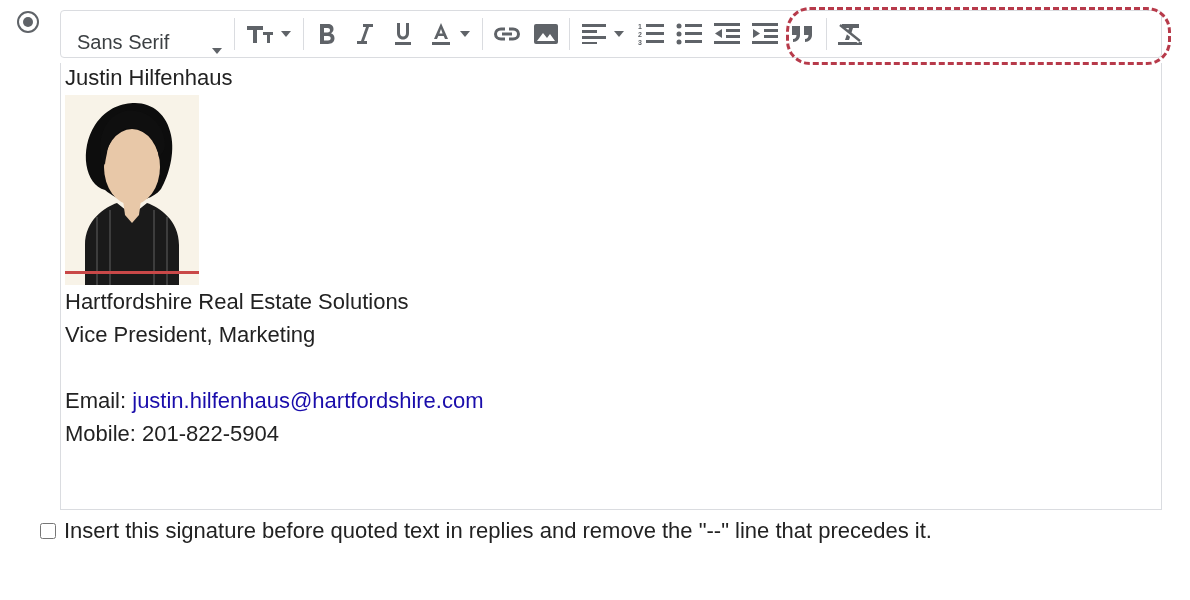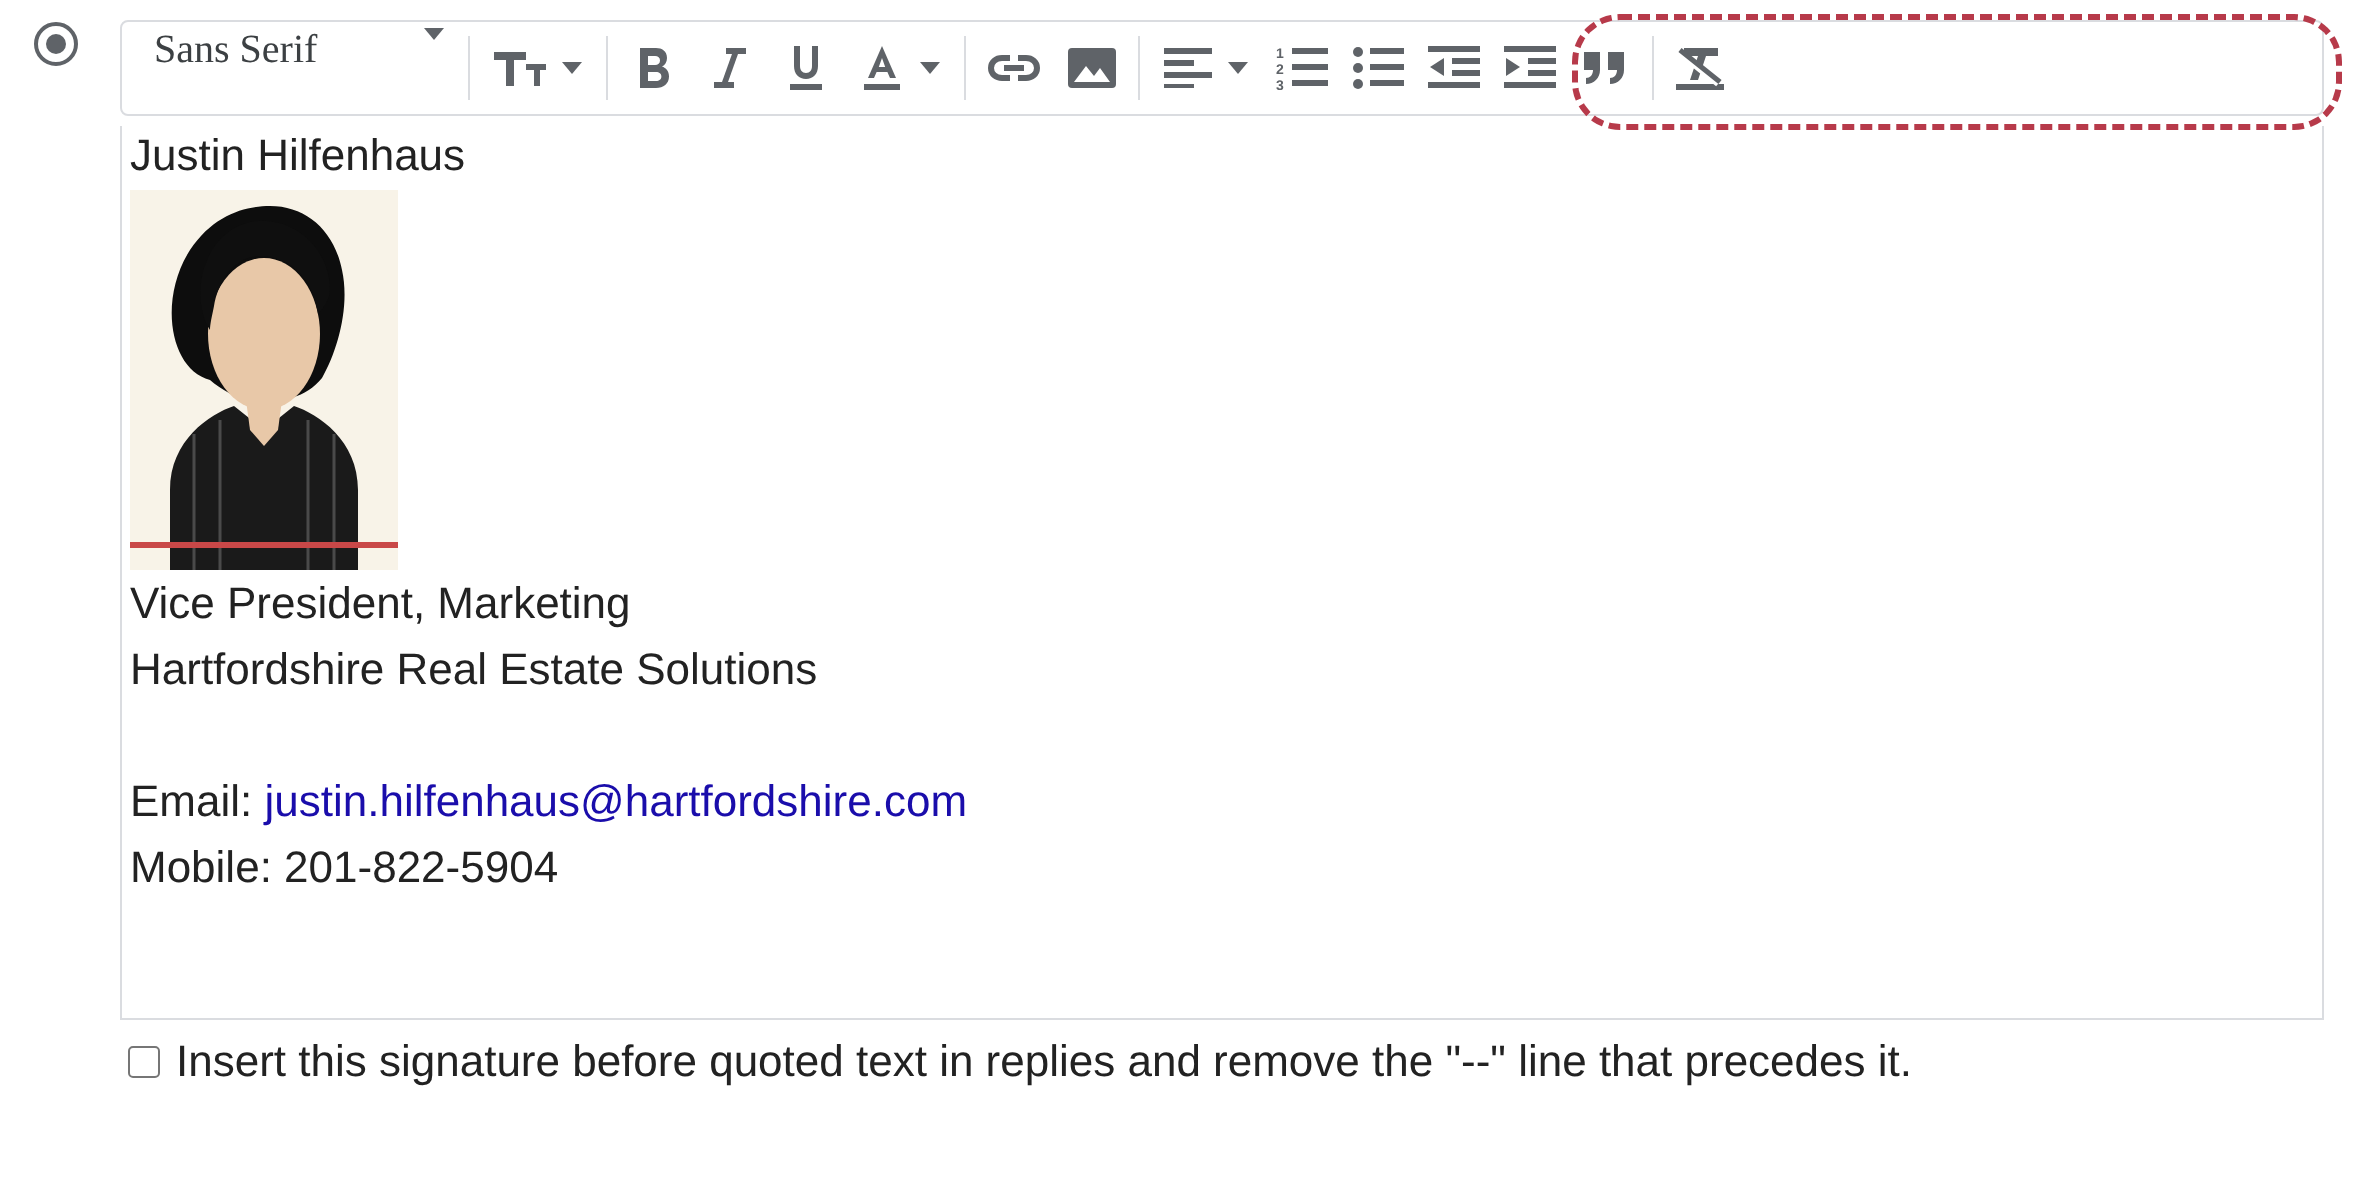--- a/index.html
+++ b/index.html
@@ -59,24 +59,23 @@
       cursor: pointer;
       border-radius: 3px;
       padding: 0 8px;
       white-space: nowrap;
     }
     .font-select {
       font-size: 20px;
       color: #3c4043;
       padding: 0 8px 0 12px;
       display: flex;
-      align-items: flex-start;
+      align-items: flex-end;
       gap: 12px;
       min-width: 165px;
-      font-family: Liberation Serif, serif;
     }
     .font-select .caret {
       margin-left: auto;
     }
     .caret {
       width: 0;
       height: 0;
       border-left: 5px solid transparent;
       border-right: 5px solid transparent;
       border-top: 6px solid #5f6368;
@@ -147,21 +146,21 @@
       line-height: 33px;
     }
     .sig-label {
       font-weight: normal;
     }
     .sig-link {
       color: #1a0dab;
       cursor: pointer;
     }
     .below-checkbox {
-      margin-left: 56px;
+      margin-left: 32px;
       margin-top: 8px;
       display: flex;
       align-items: center;
       font-size: 22px;
       color: #222;
       gap: 8px;
     }
     .below-checkbox input[type="checkbox"] {
       width: 16px;
       height: 16px;
@@ -353,22 +352,22 @@
         <path fill="#0d0d0d" d="M40 95 C20 90 14 55 30 30 C42 12 58 8 70 8 C88 8 102 20 106 40 C110 58 104 80 96 94 C88 104 75 106 67 106 C55 106 46 100 40 95 Z"></path>
         <ellipse cx="67" cy="72" rx="28" ry="38" fill="#e8c8a8"></ellipse>
         <path fill="#0f0f0f" d="M40 70 C30 55 35 22 60 16 C80 12 100 28 100 50 C100 55 96 60 94 62 C92 48 84 35 67 33 C52 32 44 46 42 58 C41 63 40 67 40 70 Z"></path>
         <path fill="#1a1a1a" d="M20 190 L20 150 C20 125 40 112 52 108 L67 120 L82 108 C94 112 114 125 114 150 L114 190 Z"></path>
         <path stroke="#4a4a4a" stroke-width="1.5" fill="none" d="M32 122 L32 190 M45 115 L45 190 M89 115 L89 190 M102 122 L102 190"></path>
         <polygon fill="#e8c8a8" points="58,105 76,105 74,120 67,128 60,120"></polygon>
         <rect x="0" y="176" width="134" height="3" fill="#c94848"></rect>
       </svg>
     </div>
 
+    <div class="sig-line">Hartfordshire Real Estate Solutions</div>
     <div class="sig-line">Vice President, Marketing</div>
-    <div class="sig-line">Hartfordshire Real Estate Solutions</div>
     <div class="sig-spacer"></div>
 
     <div class="sig-line">
       <span class="sig-label">Email</span><span>: </span><a class="sig-link">justin.hilfenhaus@hartfordshire.com</a>
     </div>
 
     <div class="sig-line">
       <span class="sig-label">Mobile</span><span>: </span><span>201-822-5904</span>
     </div>
 

